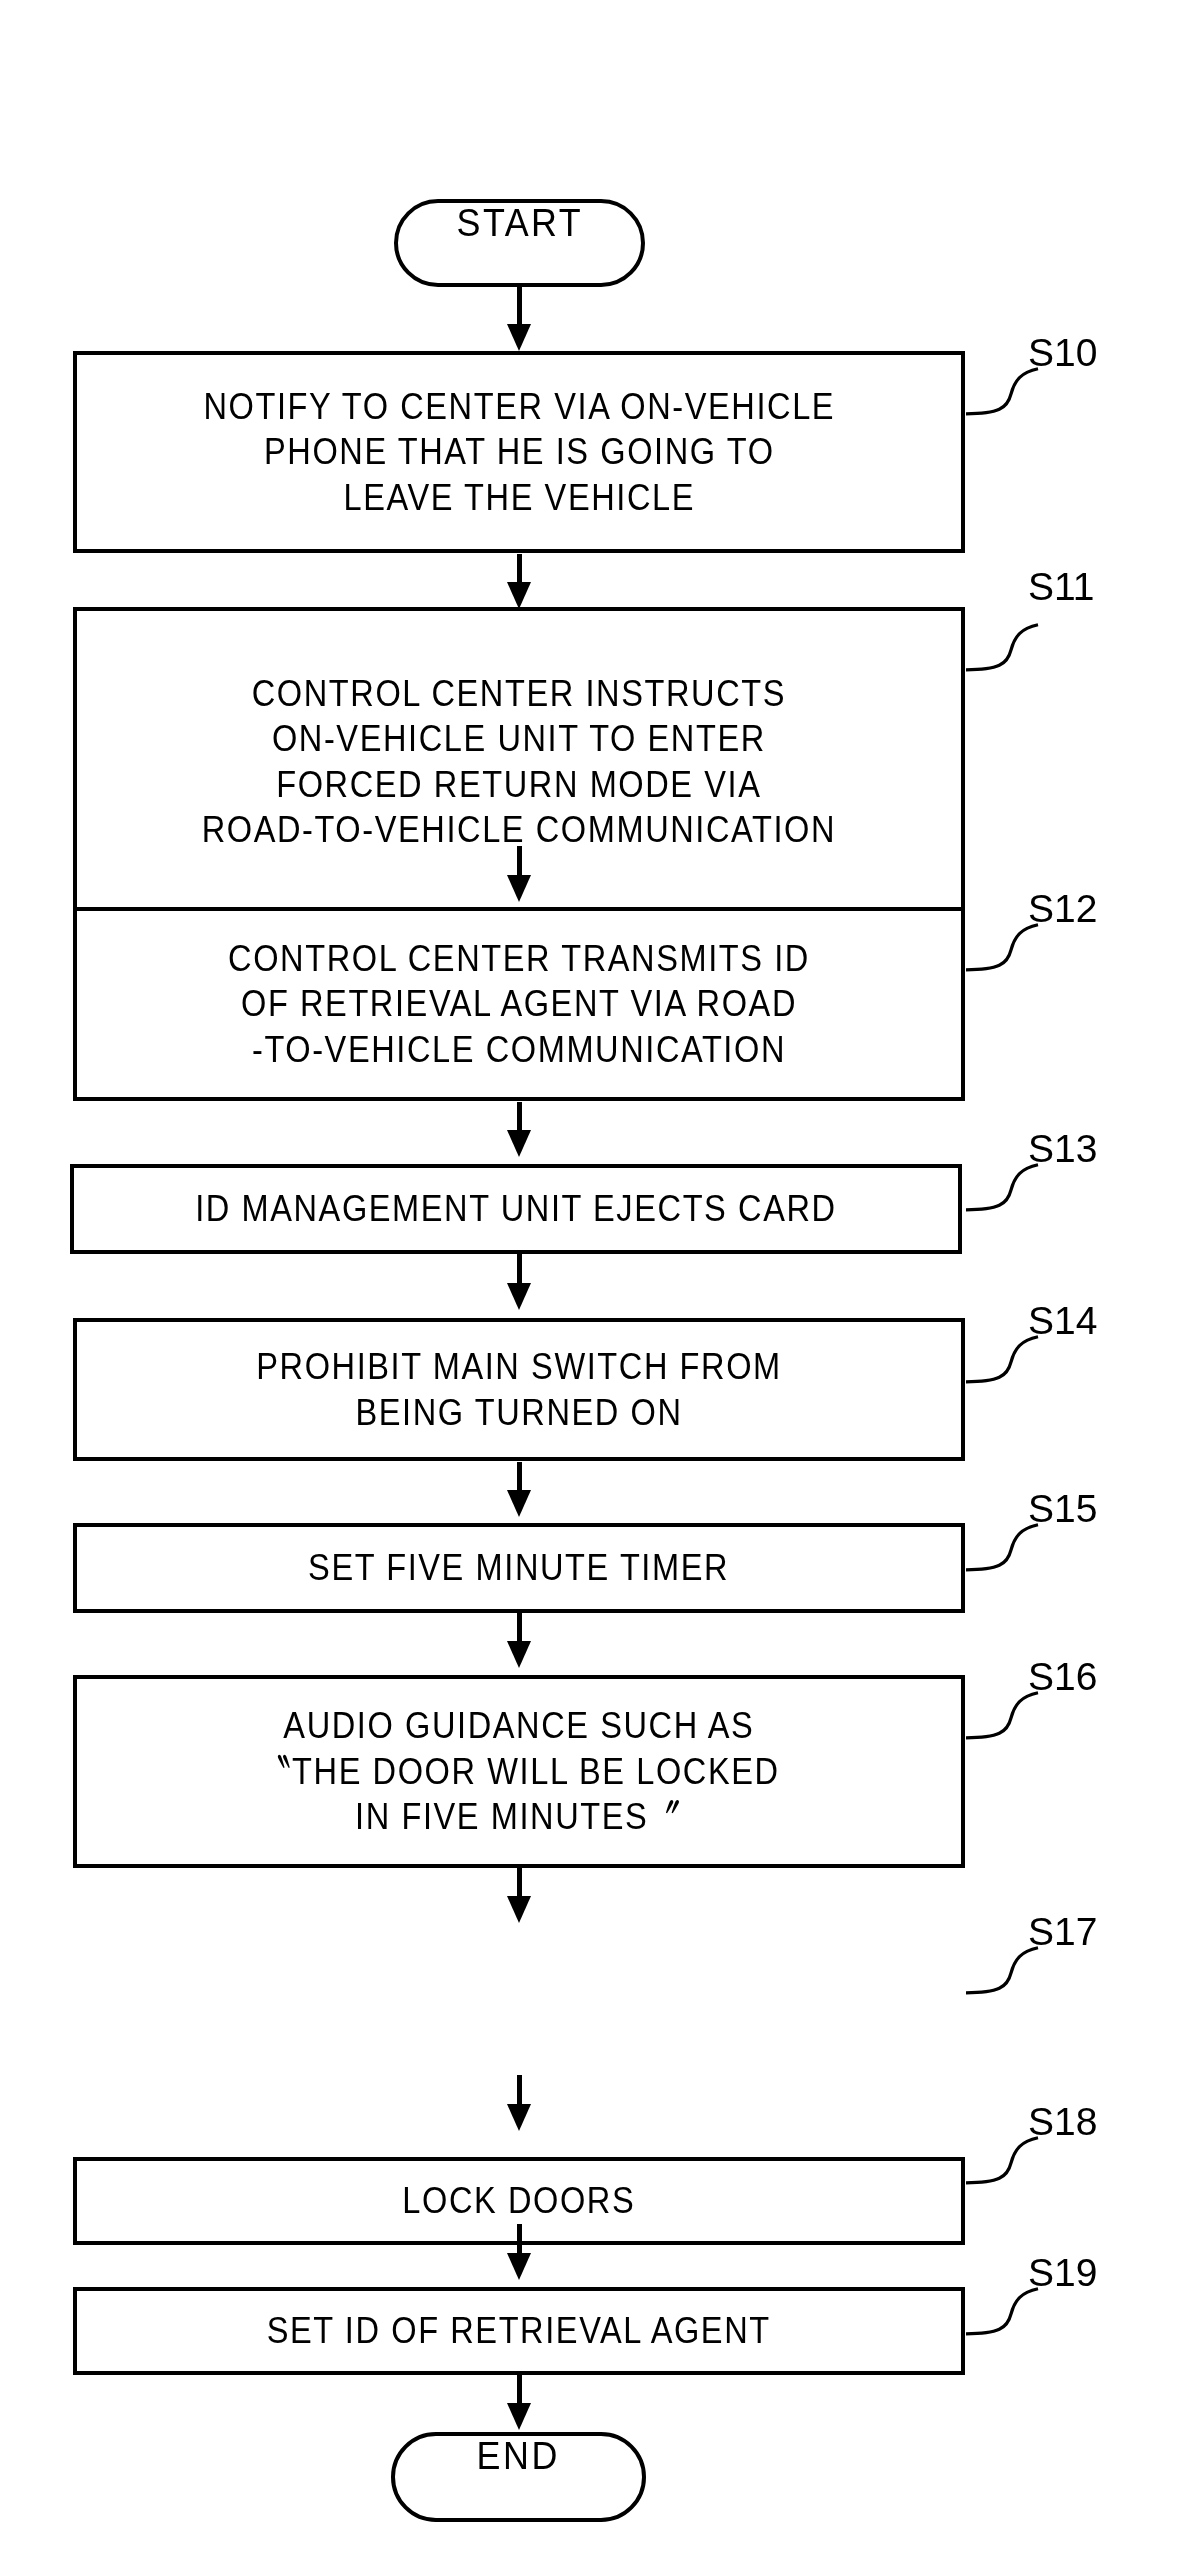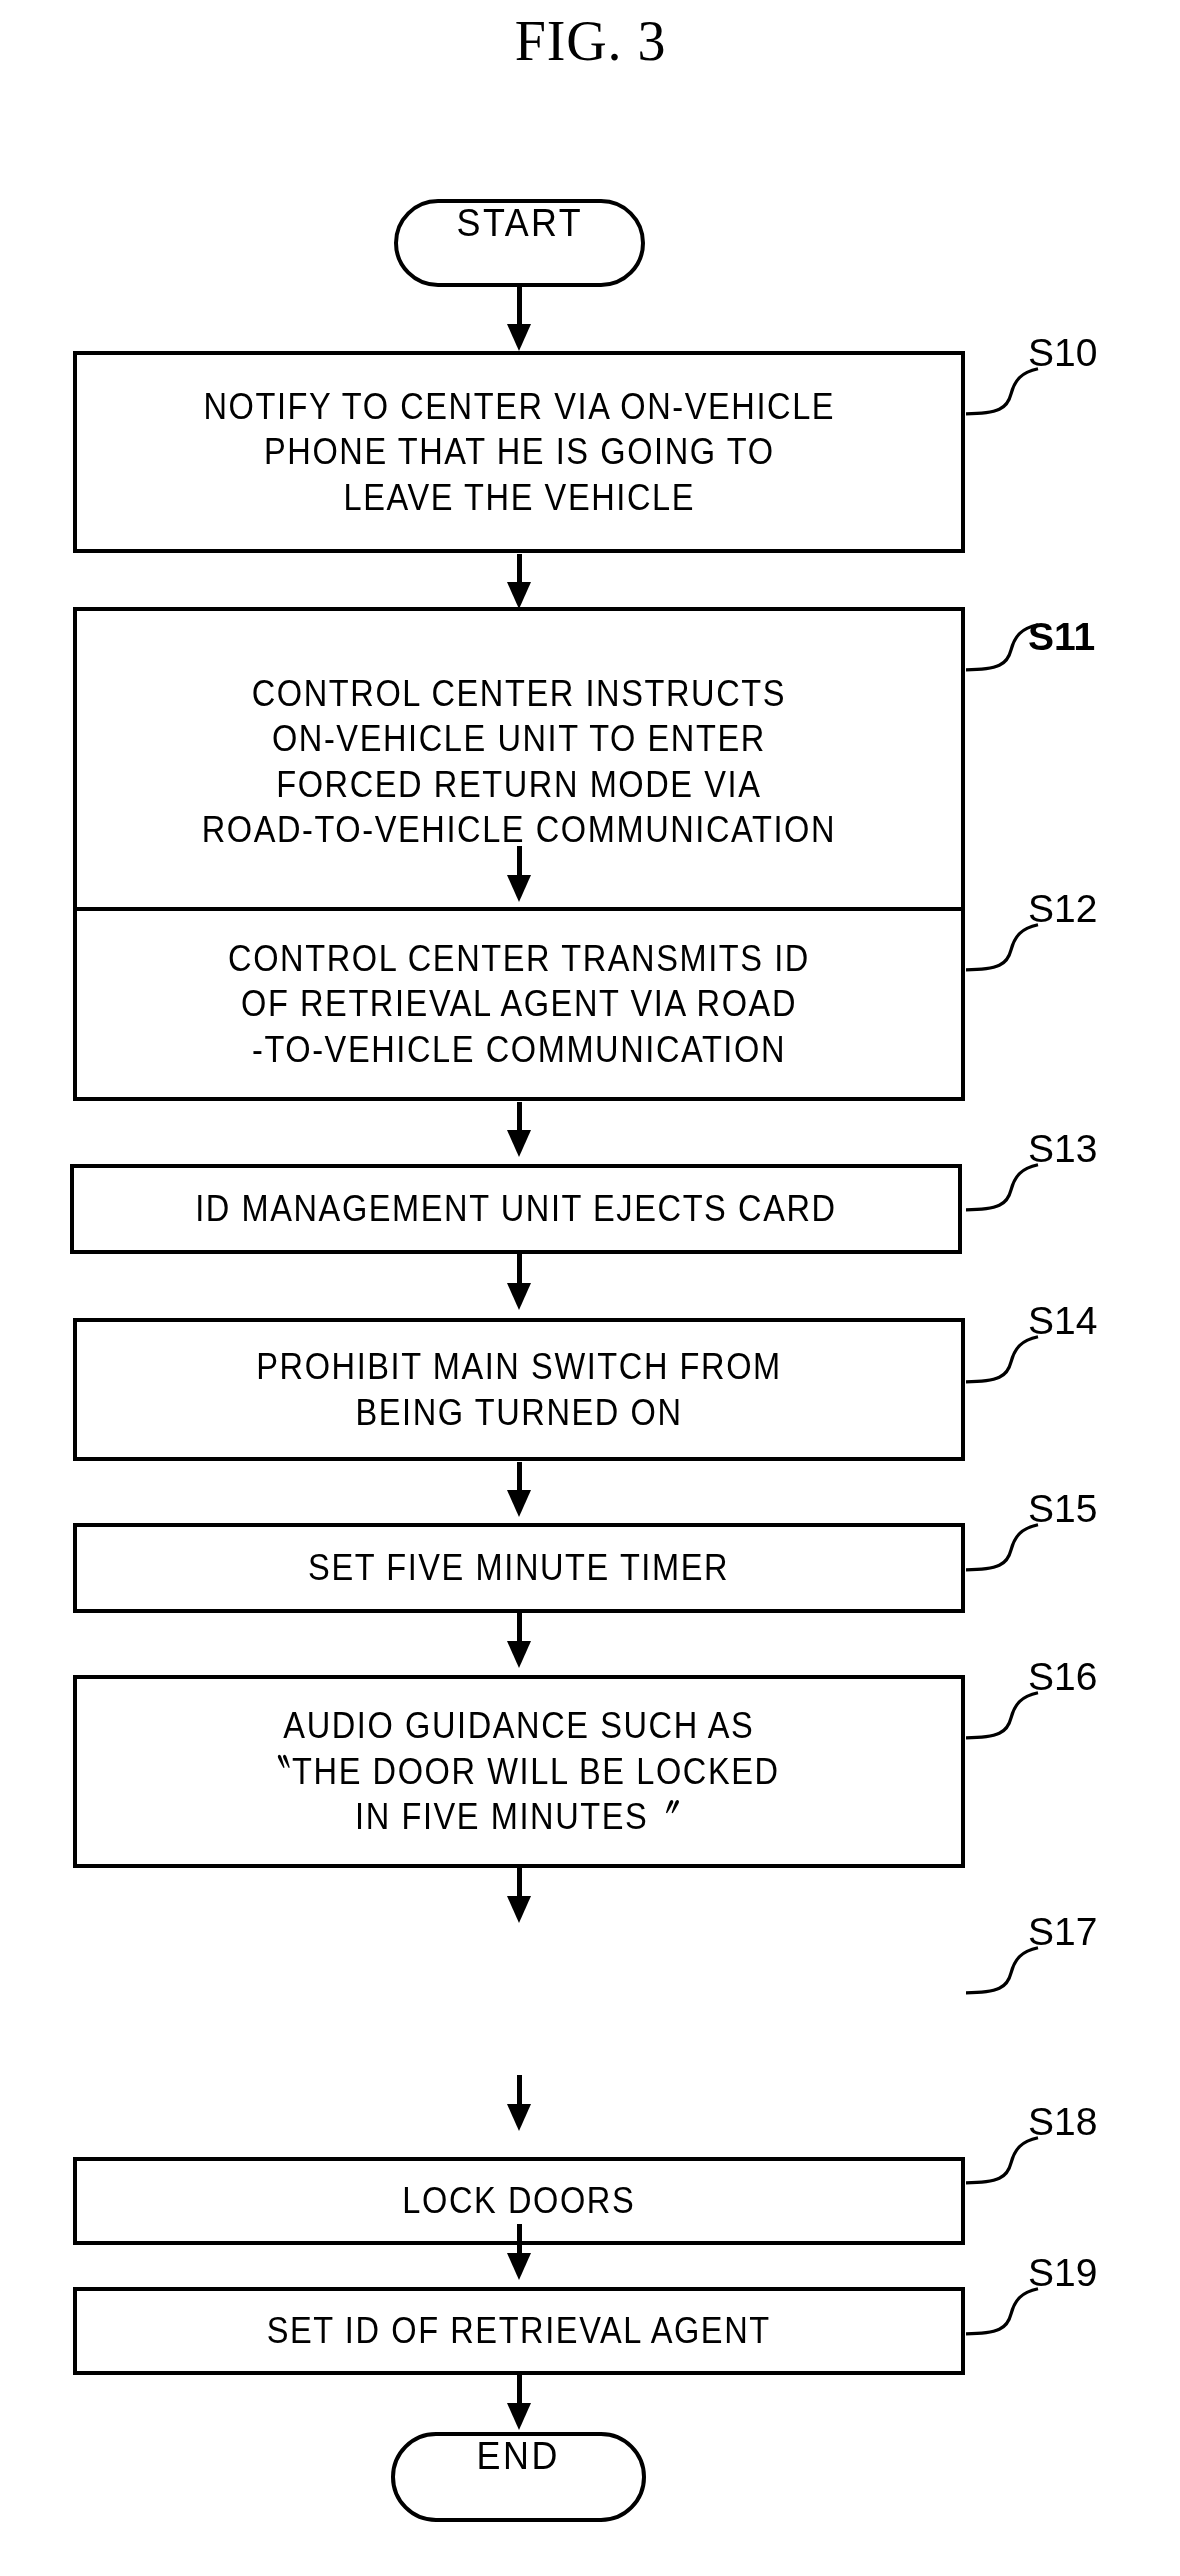--- a/index.html
+++ b/index.html
@@ -107,21 +107,20 @@
     position: absolute;
     pointer-events: none;
   }
   .leader svg { display: block; overflow: visible; }
 </style>
 </head>
 <body>
 
 <div id="page-root">
 
-  <div class="fig-title">FIG. 3</div>
 
   <div class="terminator" style="left:394px; top:199px; width:251px; height:88px;">
     <span class="term-label">START</span>
   </div>
 
   <div class="connector" style="top:287px; height:45px;"></div>
   <div class="arrowhead" style="top:324px;"></div>
 
   <div class="proc-box" style="left:73px; top:351px; width:892px; height:202px;">
     <span class="proc-text">NOTIFY TO CENTER VIA ON-VEHICLE
@@ -142,21 +141,21 @@
     <span class="proc-text">CONTROL CENTER INSTRUCTS
 ON-VEHICLE UNIT TO ENTER
 FORCED RETURN MODE VIA
 ROAD-TO-VEHICLE COMMUNICATION</span>
   </div>
   <div class="leader" style="left:966px; top:614px;">
     <svg width="81" height="72" viewBox="0 0 90 80" fill="none" stroke="#000" stroke-width="3.5">
       <path d="M0 62 C 36 62, 46 56, 50 40 C 54 24, 62 16, 80 12"></path>
     </svg>
   </div>
-  <div class="step-label" style="left:1028px; top:617px;font-weight:bold;">S11</div>
+  <div class="step-label" style="left:1028px; top:567px;">S11</div>
 
   <div class="connector" style="top:846px; height:38px;"></div>
   <div class="arrowhead" style="top:875px;"></div>
 
   <div class="proc-box" style="left:73px; top:907px; width:892px; height:194px;">
     <span class="proc-text">CONTROL CENTER TRANSMITS ID
 OF RETRIEVAL AGENT VIA ROAD
 -TO-VEHICLE COMMUNICATION</span>
   </div>
   <div class="leader" style="left:966px; top:914px;">

